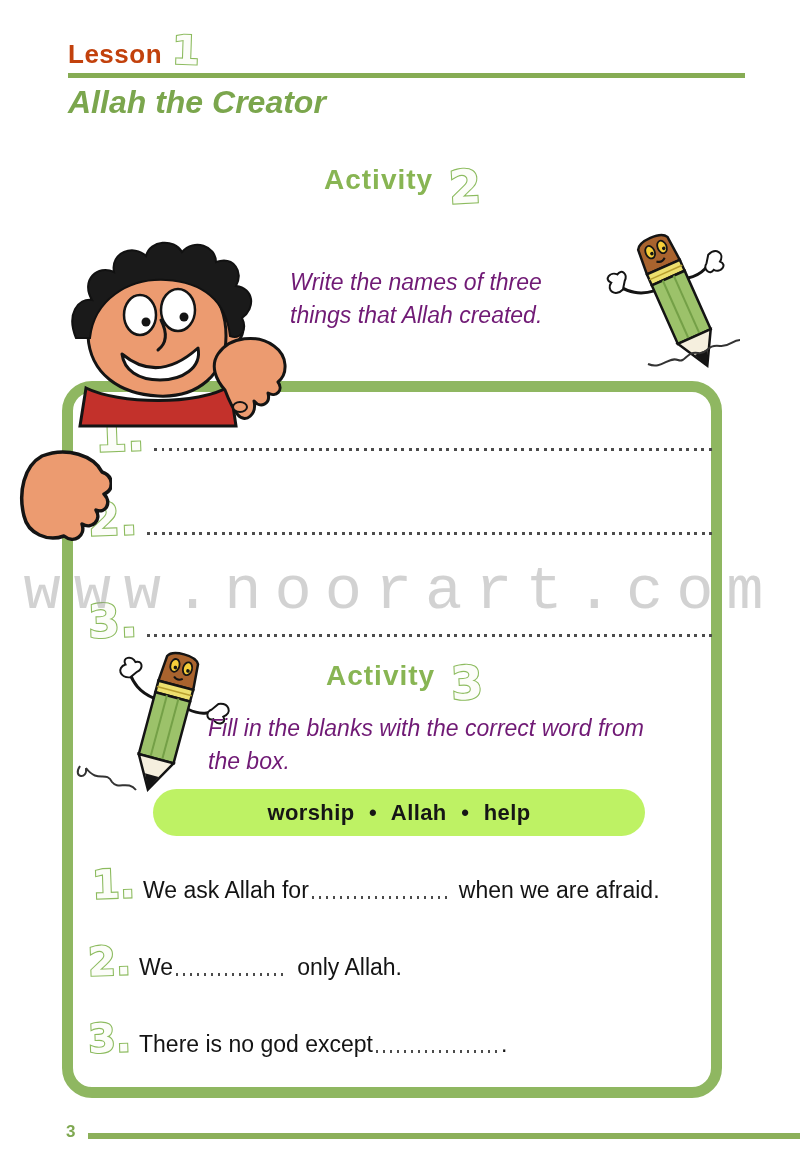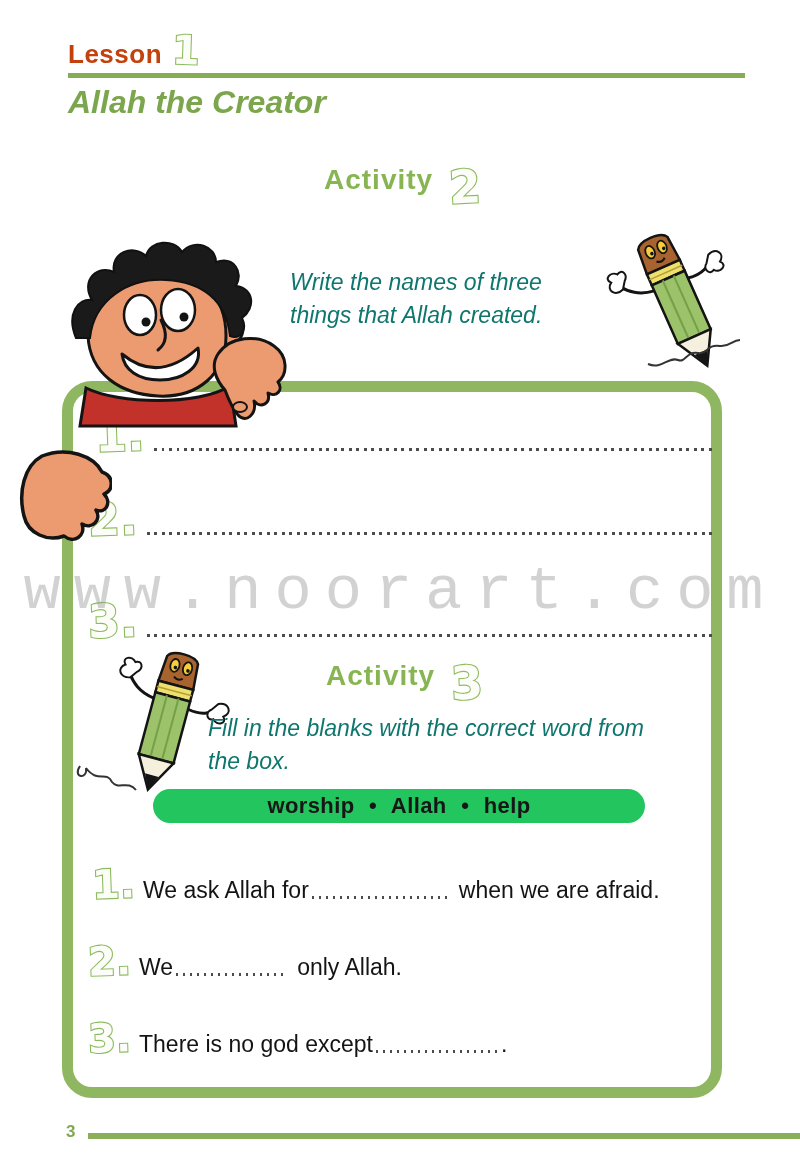--- a/index.html
+++ b/index.html
@@ -22,21 +22,21 @@
   .page-title{left:68px;top:84px;font-size:32px;font-weight:700;color:#7ba64d;margin:0;z-index:2;font-style:italic;}
 
   
   .activity-heading{display:flex;align-items:flex-start;z-index:3;}
   .activity-label{font-size:28px;font-weight:700;color:#88b553;letter-spacing:1px;}
   .activity-num{font-size:46px;margin-left:16px;transform:rotate(-3deg);}
   .a2-heading{left:324px;top:164px;}
   .a3-heading{left:326px;top:660px;}
 
   
-  .instr{font-style:italic;font-size:23px;line-height:1.42;color:#0f766e;z-index:3;margin:0;}
+  .instr{font-style:italic;font-size:23px;line-height:1.42;color:#701a75;z-index:3;margin:0;}
   .a2-instr{left:290px;top:266px;}
   .a3-instr{left:208px;top:712px;}
 
   
   .answer-box{
     left:62px;top:381px;width:660px;height:717px;box-sizing:border-box;
     border:11px solid #8fb761;border-radius:30px;background:#ffffff;z-index:1;
   }
   .answer-row{display:flex;align-items:flex-end;z-index:2;}
   .answer-num{font-size:46px;margin-right:10px;transform:rotate(-2deg);}
@@ -51,22 +51,22 @@
   
   .watermark{
     left:0;top:556px;width:800px;text-align:center;z-index:6;
     font-family:"Liberation Mono", monospace;font-size:62px;
     color:rgba(148,148,148,0.42);letter-spacing:13px;white-space:nowrap;
     pointer-events:none;
   }
 
   
   .word-pill{
-    left:153px;top:789px;width:492px;height:34px;border-radius:24px;
-    background:#22c55e;z-index:2;display:flex;align-items:center;justify-content:center;
+    left:153px;top:789px;width:492px;height:47px;border-radius:24px;
+    background:#bef264;z-index:2;display:flex;align-items:center;justify-content:center;
   }
   .word-pill span{font-size:22px;font-weight:700;color:#161616;word-spacing:8px;letter-spacing:.4px;}
 
   
   .q-row{display:flex;align-items:baseline;z-index:2;}
   .q-num{font-size:40px;margin-right:8px;transform:rotate(-2deg);}
   .q-text{font-size:23px;color:#141414;margin-top:8px;}
   .blank{
     display:inline-block;height:3px;margin:0 9px 0 3px;align-self:flex-end;margin-bottom:5px;
     background:repeating-linear-gradient(to right,#4c4c4c 0 2.4px,transparent 2.4px 7px);

